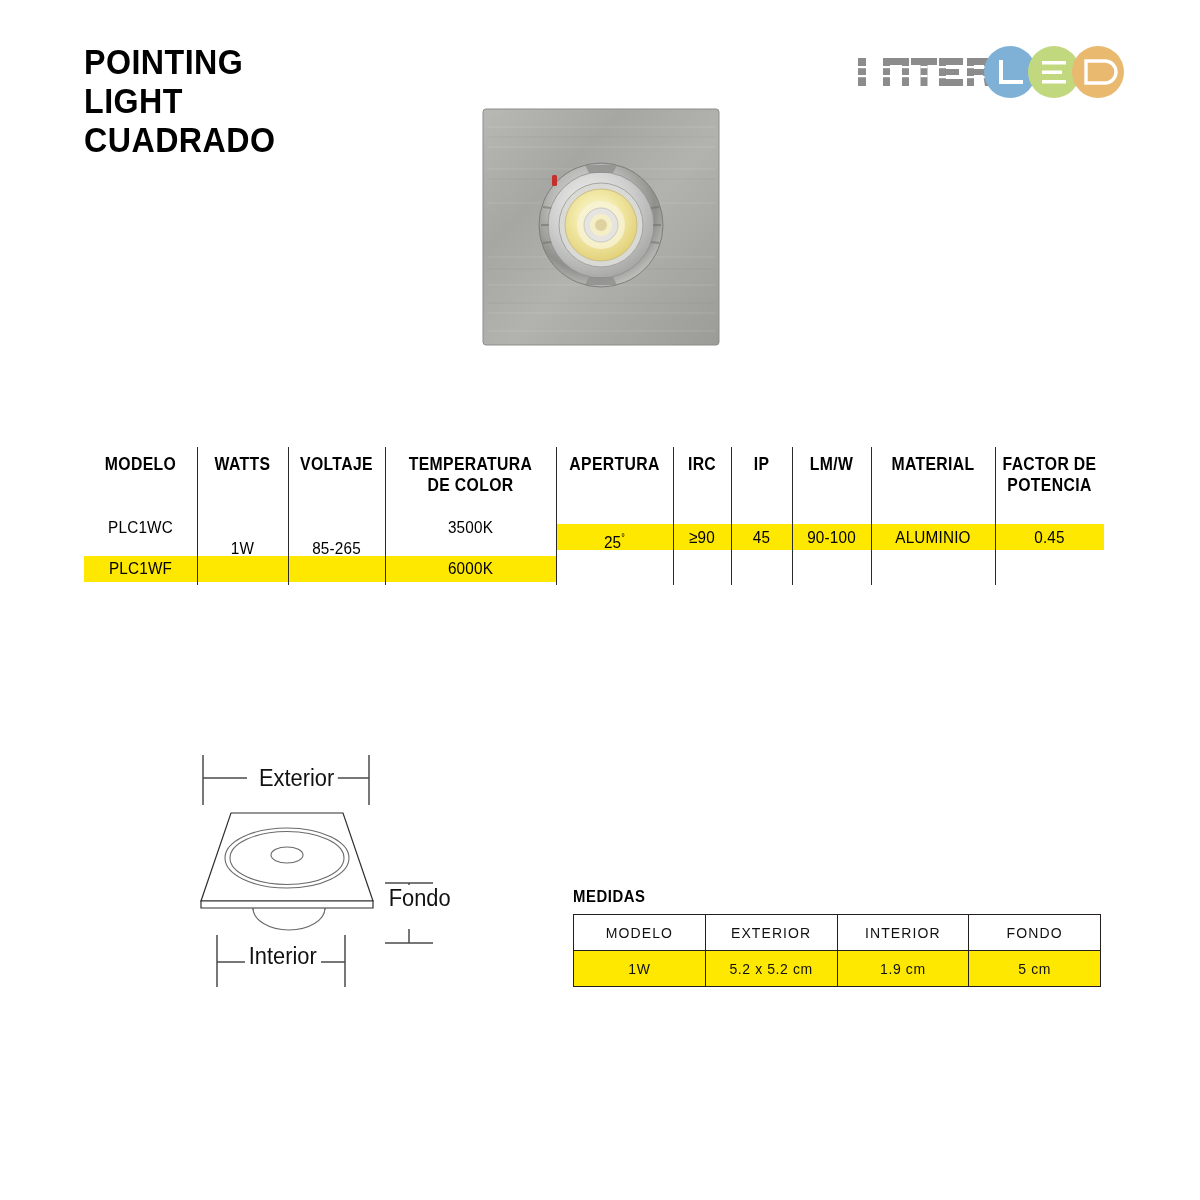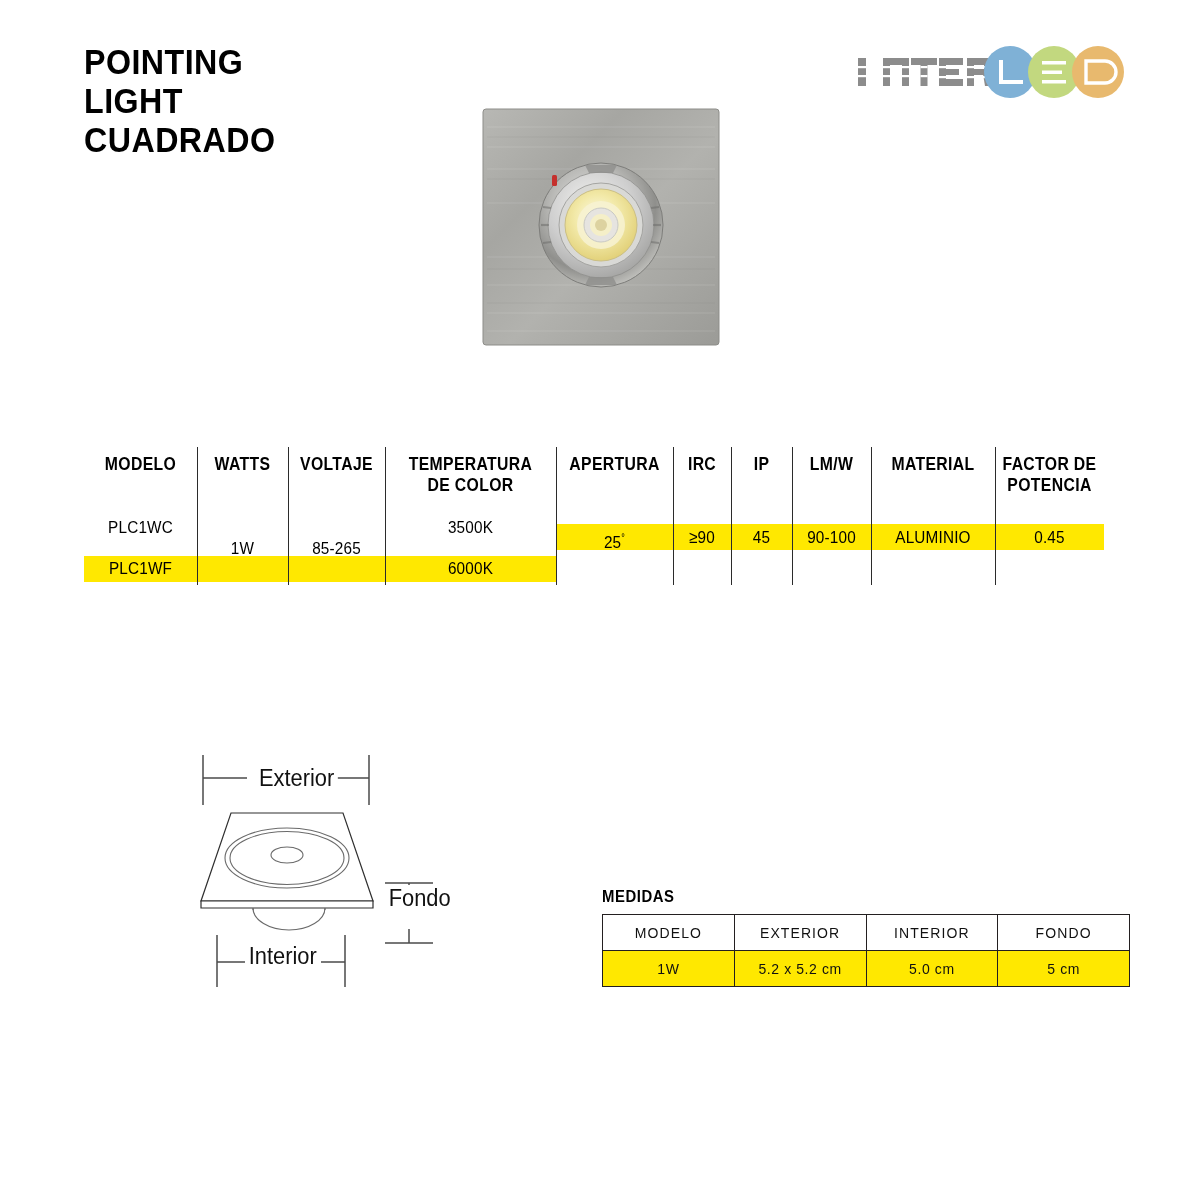--- a/index.html
+++ b/index.html
@@ -132,21 +132,21 @@
     transform: scaleX(0.95);
     white-space: nowrap;
   }
   .dim-label.exterior { left: 68px;  top: 20px; }
   .dim-label.interior { left: 58px;  top: 198px; }
   .dim-label.fondo    { left: 198px; top: 140px; }
 
   
   .medidas {
     position: absolute;
-    left: 602px;
+    left: 573px;
     top: 888px;
     width: 528px;
   }
   .medidas-title {
     font-family: "Liberation Sans Narrow", "Liberation Sans", sans-serif;
     font-weight: bold;
     font-size: 16px;
     letter-spacing: 0.6px;
     color: #000;
     margin-bottom: 8px;
@@ -434,18 +434,18 @@
         <th>MODELO</th>
         <th>EXTERIOR</th>
         <th>INTERIOR</th>
         <th>FONDO</th>
       </tr>
     </thead>
     <tbody>
       <tr class="data-row">
         <td>1W</td>
         <td>5.2 x 5.2 cm</td>
-        <td>5.0 cm</td>
+        <td>1.9 cm</td>
         <td>5 cm</td>
       </tr>
     </tbody>
   </table>
 </div>
 
 </body></html>

